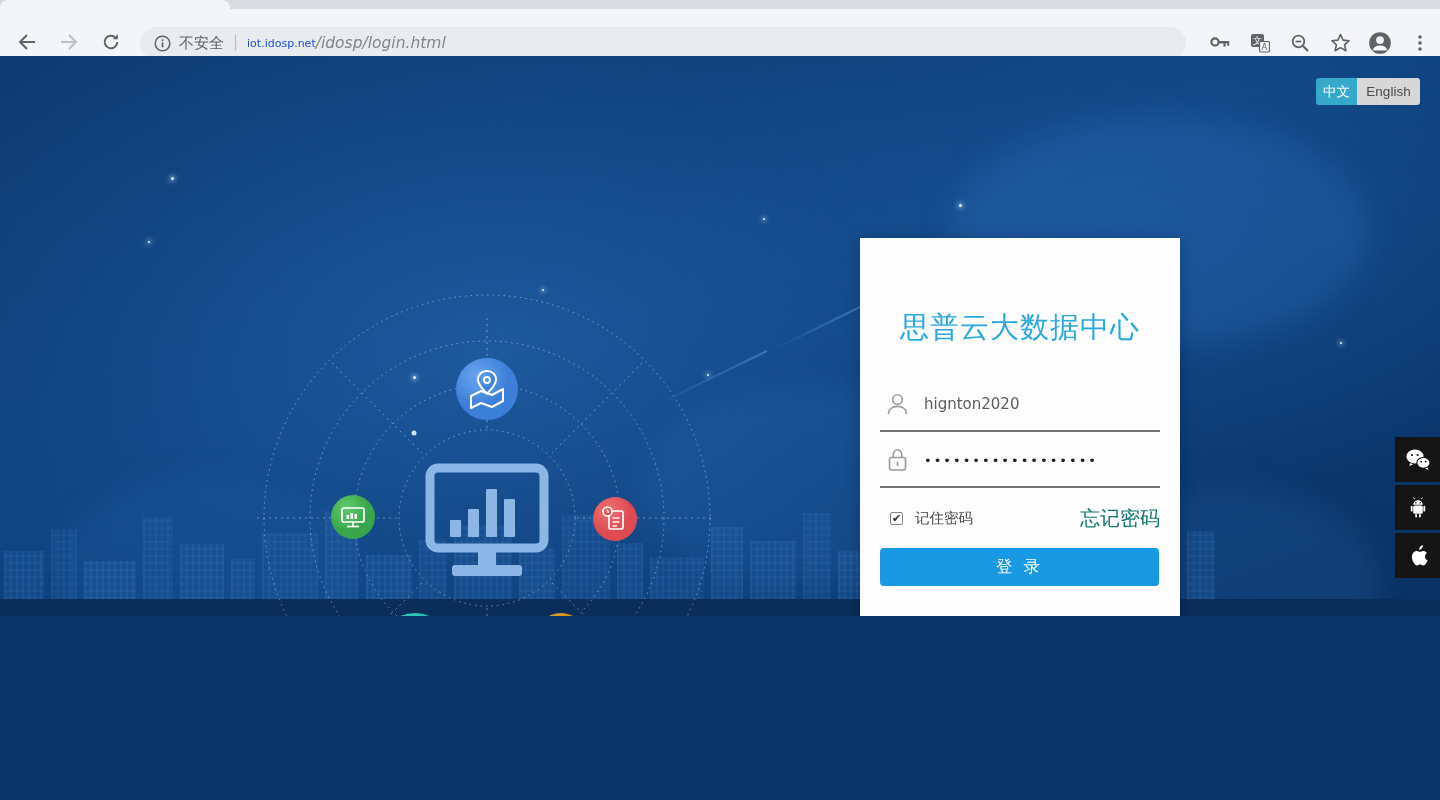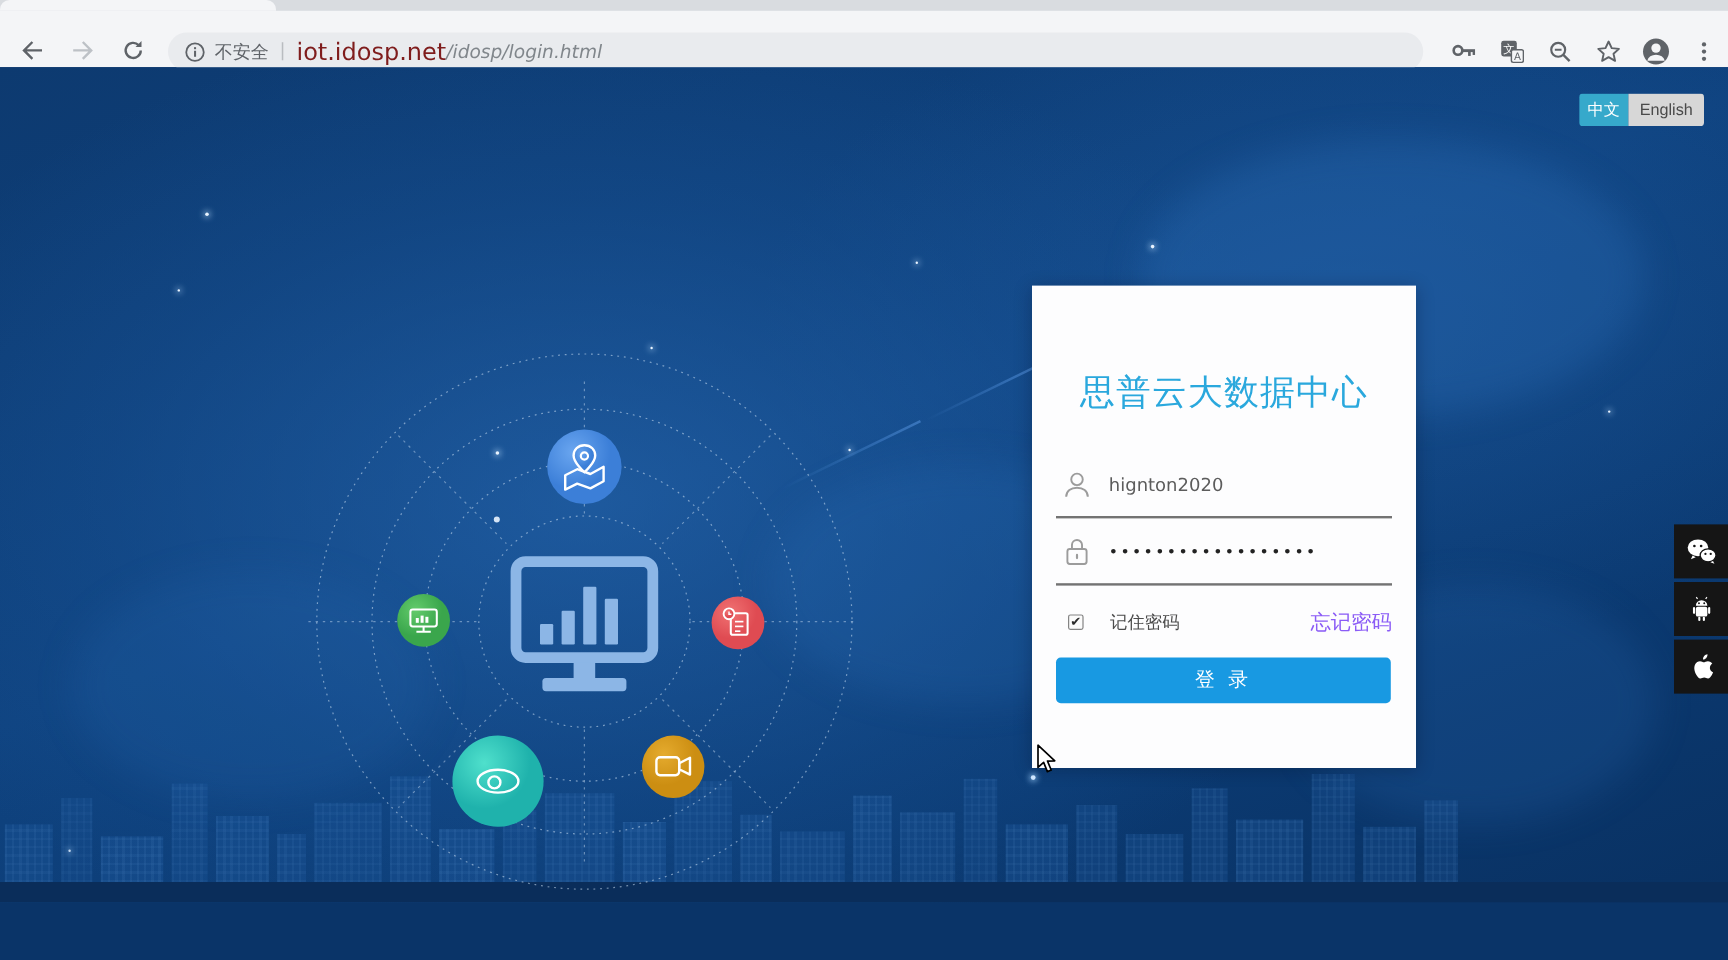--- a/index.html
+++ b/index.html
@@ -9,27 +9,27 @@
   
   .chrome { position:absolute; left:0; top:0; width:1440px; height:56px; background:#f4f5f7; }
   .tabstrip { position:absolute; left:0; top:0; width:1440px; height:9px; background:#d9dce0; }
   .tabcurve { position:absolute; left:0; top:0; width:230px; height:9px; background:#f4f5f7; border-radius:8px 8px 0 0; }
   .toolbar { position:absolute; left:0; top:19px; width:1440px; height:46px; display:flex; align-items:center; }
   .navbtn { width:34px; height:34px; display:flex; align-items:center; justify-content:center; border-radius:50%; margin-left:8px; }
   .navbtn:first-child{ margin-left:10px; }
   .omnibox { position:absolute; left:140px; top:8px; width:1046px; height:32px; background:#e9ebee; border-radius:16px; display:flex; align-items:center; padding:0 14px; }
   .omni-sec { color:#5f6368; font-size:15px; margin-left:8px; }
   .omni-sep { color:#b9bcc0; font-size:15px; margin:0 9px 2px 9px; }
-  .omni-host { color:#7f1d1d; font-size:20px; }
+  .omni-host { color:#1d4ed8; font-size:11px; }
   .omni-path { color:#80868b; font-size:15.5px;font-style:italic; }
   .chromeicons { position:absolute; right:0; top:8px; height:32px; display:flex; align-items:center; }
   .cicon { width:40px; height:32px; display:flex; align-items:center; justify-content:center; }
 
   
-  .page { position:absolute; left:0; top:56px; width:1440px; height:696px; overflow:hidden;
+  .page { position:absolute; left:0; top:56px; width:1440px; height:560px; overflow:hidden;
     background:
       radial-gradient(ellipse 900px 560px at 34% 52%, rgba(42,108,182,0.55) 0%, rgba(25,84,152,0.35) 45%, rgba(0,0,0,0) 72%),
       radial-gradient(ellipse 700px 400px at 78% 30%, rgba(32,94,165,0.45) 0%, rgba(0,0,0,0) 70%),
       linear-gradient(160deg,#0d3a70 0%, #0f4380 45%, #0b3a72 75%, #093162 100%);
   }
   .mapblotch { position:absolute; border-radius:50%; filter:blur(14px); }
   .star { position:absolute; width:3px; height:3px; border-radius:50%; background:#eaf4ff; box-shadow:0 0 5px 1px rgba(190,225,255,.8); }
 
   .streak { position:absolute; height:2px; transform-origin:left center; }
   .s1 { left:772px; top:293px; width:198px; transform:rotate(-26deg);
@@ -58,22 +58,22 @@
   
   .card { position:absolute; left:860px; top:182px; width:320px; height:402px; background:#fdfdfe; box-shadow:0 2px 14px rgba(0,10,30,.28); z-index:5; }
   .card-title { position:absolute; left:0; top:70px; width:320px; text-align:center; color:#2aa8dd; font-size:29px; letter-spacing:1px; }
   .field { position:absolute; left:20px; width:280px; height:54px; border-bottom:2px solid #737373; display:flex; align-items:center; }
   .f-user { top:140px; } .f-pass { top:196px; }
   .f-icon { width:24px; margin:0 14px 0 6px; display:flex; }
   .f-input { border:none; outline:none; background:transparent; flex:1; font-size:15px; color:#5c5c5c; font-family:inherit; }
   .f-pwd { font-size:13px; letter-spacing:2px; color:#222; }
   .rem-row { position:absolute; left:20px; top:265px; width:280px; height:30px; display:flex; align-items:center; }
   .cbox { width:13px; height:13px; border:1px solid #848484; background:#fbfbfb; border-radius:2px; margin-left:10px; display:flex; align-items:center; justify-content:center; font-size:11px; color:#2b2b2b; line-height:1; cursor:pointer; }
-  .rem-label { font-size:14.5px; color:#4c4c4c; margin-left:22px; }
-  .forgot { margin-left:auto; font-size:17px; color:#8b5cf6; cursor:pointer; text-decoration:none; }
+  .rem-label { font-size:14.5px; color:#4c4c4c; margin-left:12px; }
+  .forgot { margin-left:auto; font-size:20px; color:#0f766e; cursor:pointer; text-decoration:none; }
   .login-btn { position:absolute; left:20px; top:310px; width:279px; height:38px; background:#1899e2; border:none; border-radius:4px; color:#fff; font-size:16.5px; letter-spacing:3px; cursor:pointer; font-family:inherit; }
   .card-dot { position:absolute; left:-1px; top:408px; width:4px; height:4px; border-radius:50%; background:#cfe6ff; box-shadow:0 0 5px 1px rgba(160,210,255,.9); }
 
   
   .rail { position:absolute; right:0; top:381px; width:45px; z-index:6; }
   .rail-btn { width:45px; height:45px; background:#151515; margin-bottom:3px; display:flex; align-items:center; justify-content:center; cursor:pointer; }
 
   .cursor { position:absolute; left:863px; top:564px; z-index:9; }
 </style>
 </head>

